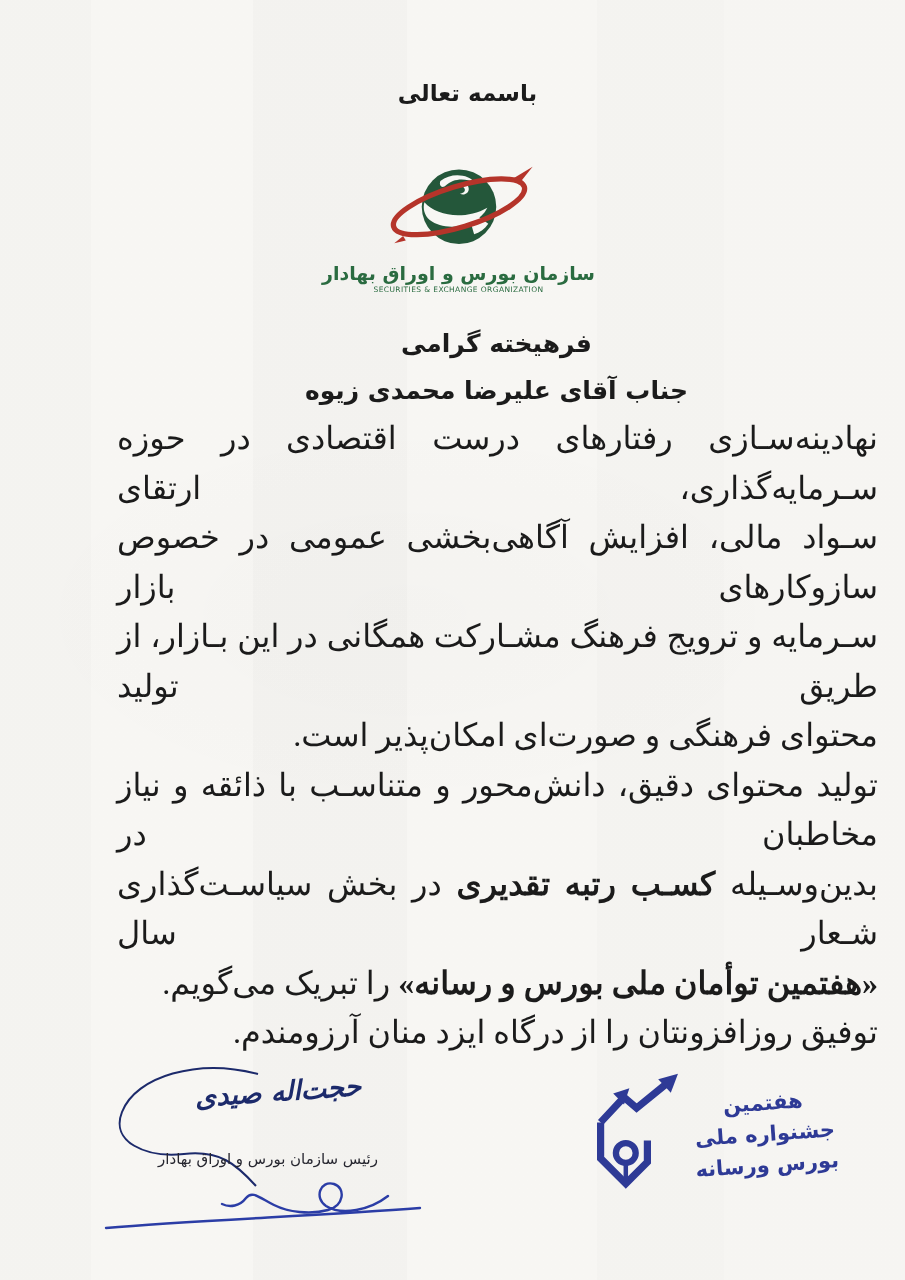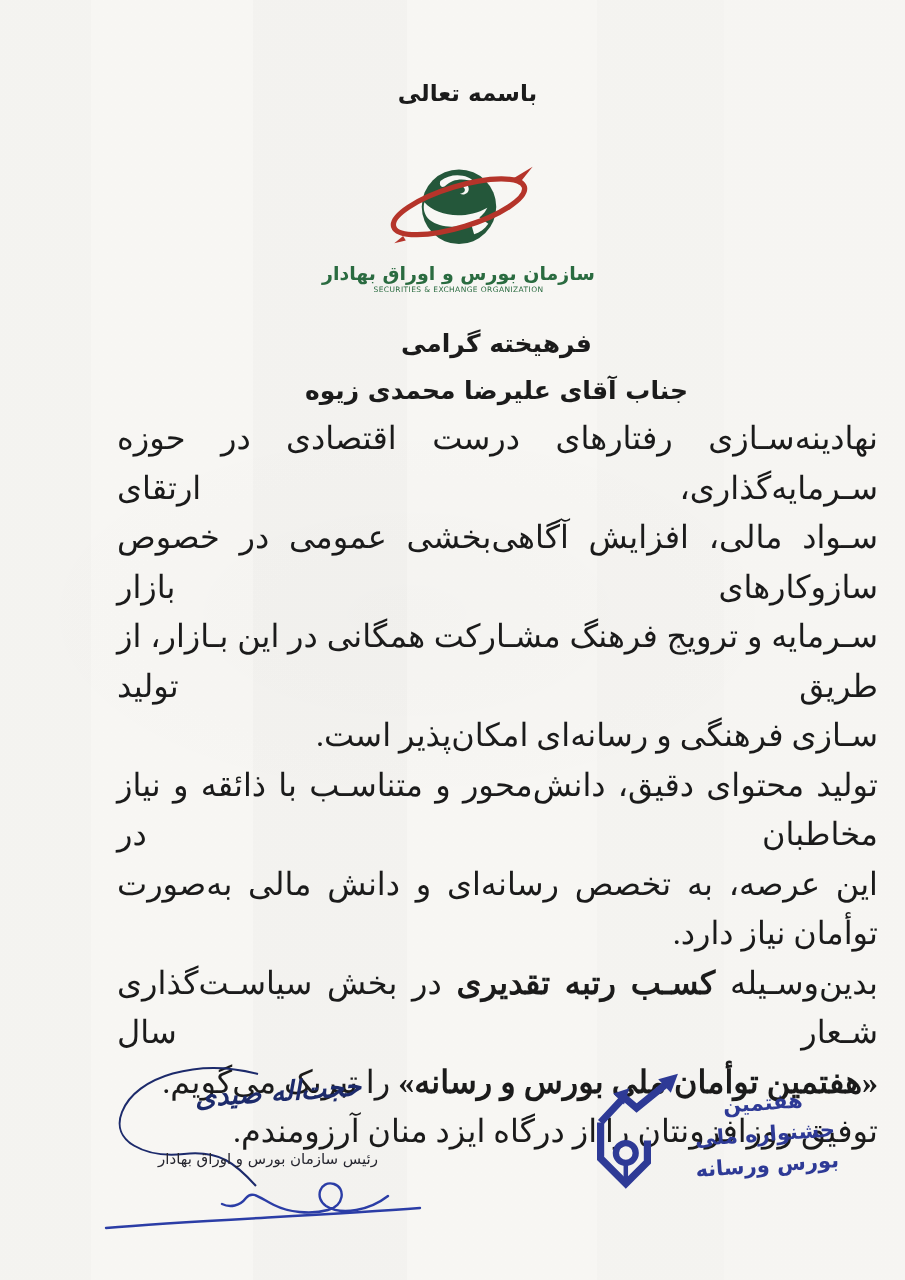--- a/index.html
+++ b/index.html
@@ -112,23 +112,22 @@
 
   <div class="recipient">
     <div>فرهیخته گرامی</div>
     <div>جناب آقای علیرضا محمدی زیوه</div>
   </div>
 
   <div class="body-text" id="body-lines">
       <div class="body-line justify"><span>نهادینه‌سـازی رفتارهای درست اقتصادی در حوزه سـرمایه‌گذاری، ارتقای</span></div>
       <div class="body-line justify"><span>سـواد مالی، افزایش آگاهی‌بخشی عمومی در خصوص سازوکارهای بازار</span></div>
       <div class="body-line justify"><span>سـرمایه و ترویج فرهنگ مشـارکت همگانی در این بـازار، از طریق تولید</span></div>
-      <div class="body-line"><span>سـازی فرهنگی و رسانه‌ای امکان‌پذیر است.</span></div>
+      <div class="body-line"><span>محتوای فرهنگی و صورت‌ای امکان‌پذیر است.</span></div>
       <div class="body-line justify"><span>تولید محتوای دقیق، دانش‌محور و متناسـب با ذائقه و نیاز مخاطبان در</span></div>
-      <div class="body-line"><span>این عرصه، به تخصص رسانه‌ای و دانش مالی به‌صورت توأمان نیاز دارد.</span></div>
       <div class="body-line justify"><span>بدین‌وسـیله </span><b>کسـب رتبه تقدیری</b><span> در بخش سیاسـت‌گذاری شـعار سال</span></div>
       <div class="body-line"><b>«هفتمین توأمان ملی بورس و رسانه»</b><span> را تبریک می‌گویم.</span></div>
       <div class="body-line"><span>توفیق روزافزونتان را از درگاه ایزد منان آرزومندم.</span></div>
     </div>
 
   <div class="signature-block">
     <svg width="350" height="195" viewBox="0 0 350 195">
 
       <path d="M 170,16 C 110,0 48,18 34,54 C 22,84 58,100 96,96 C 132,92 148,106 168,128" style="fill:none;stroke:var(--ink-navy)" stroke-width="2"></path>
 

